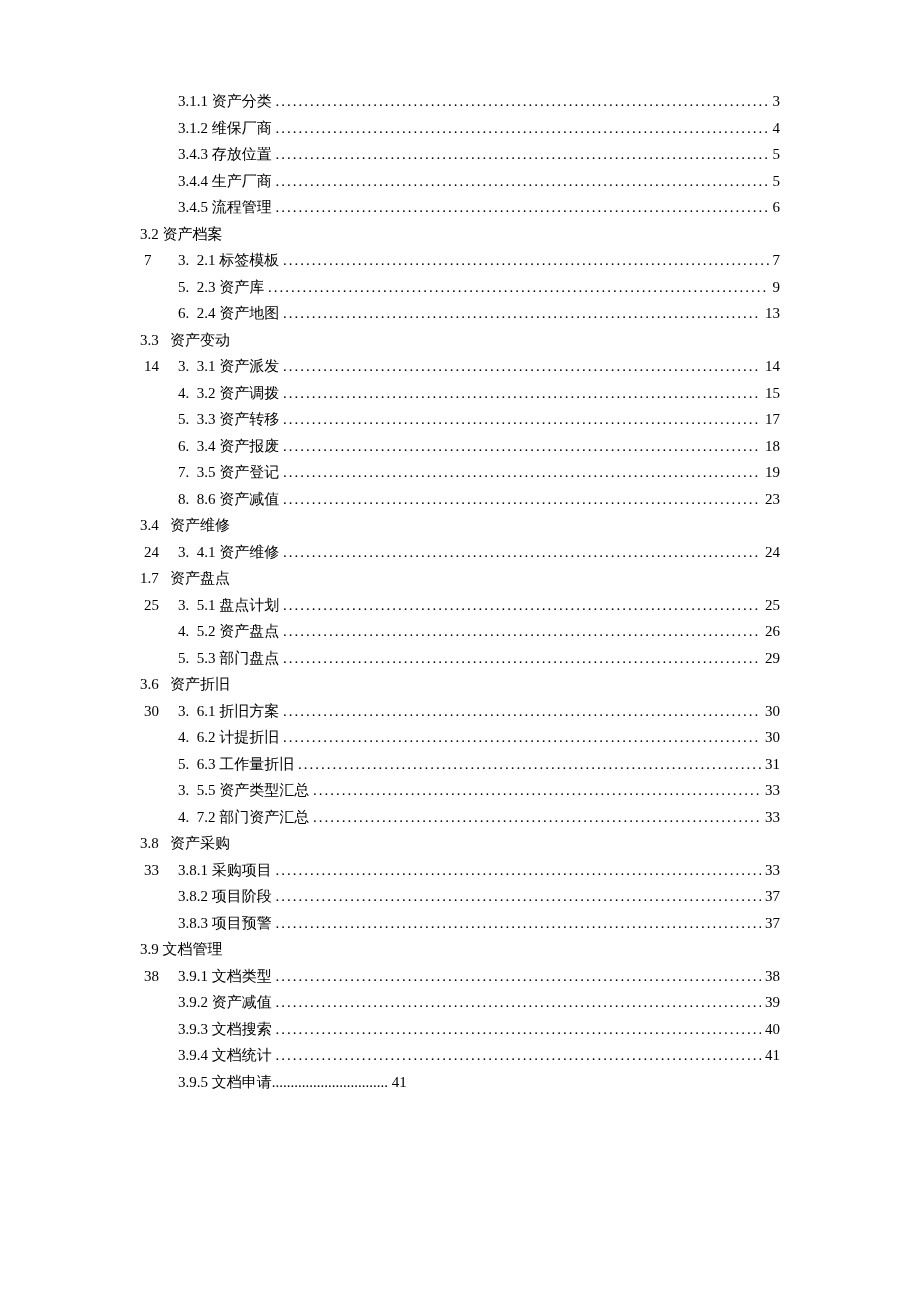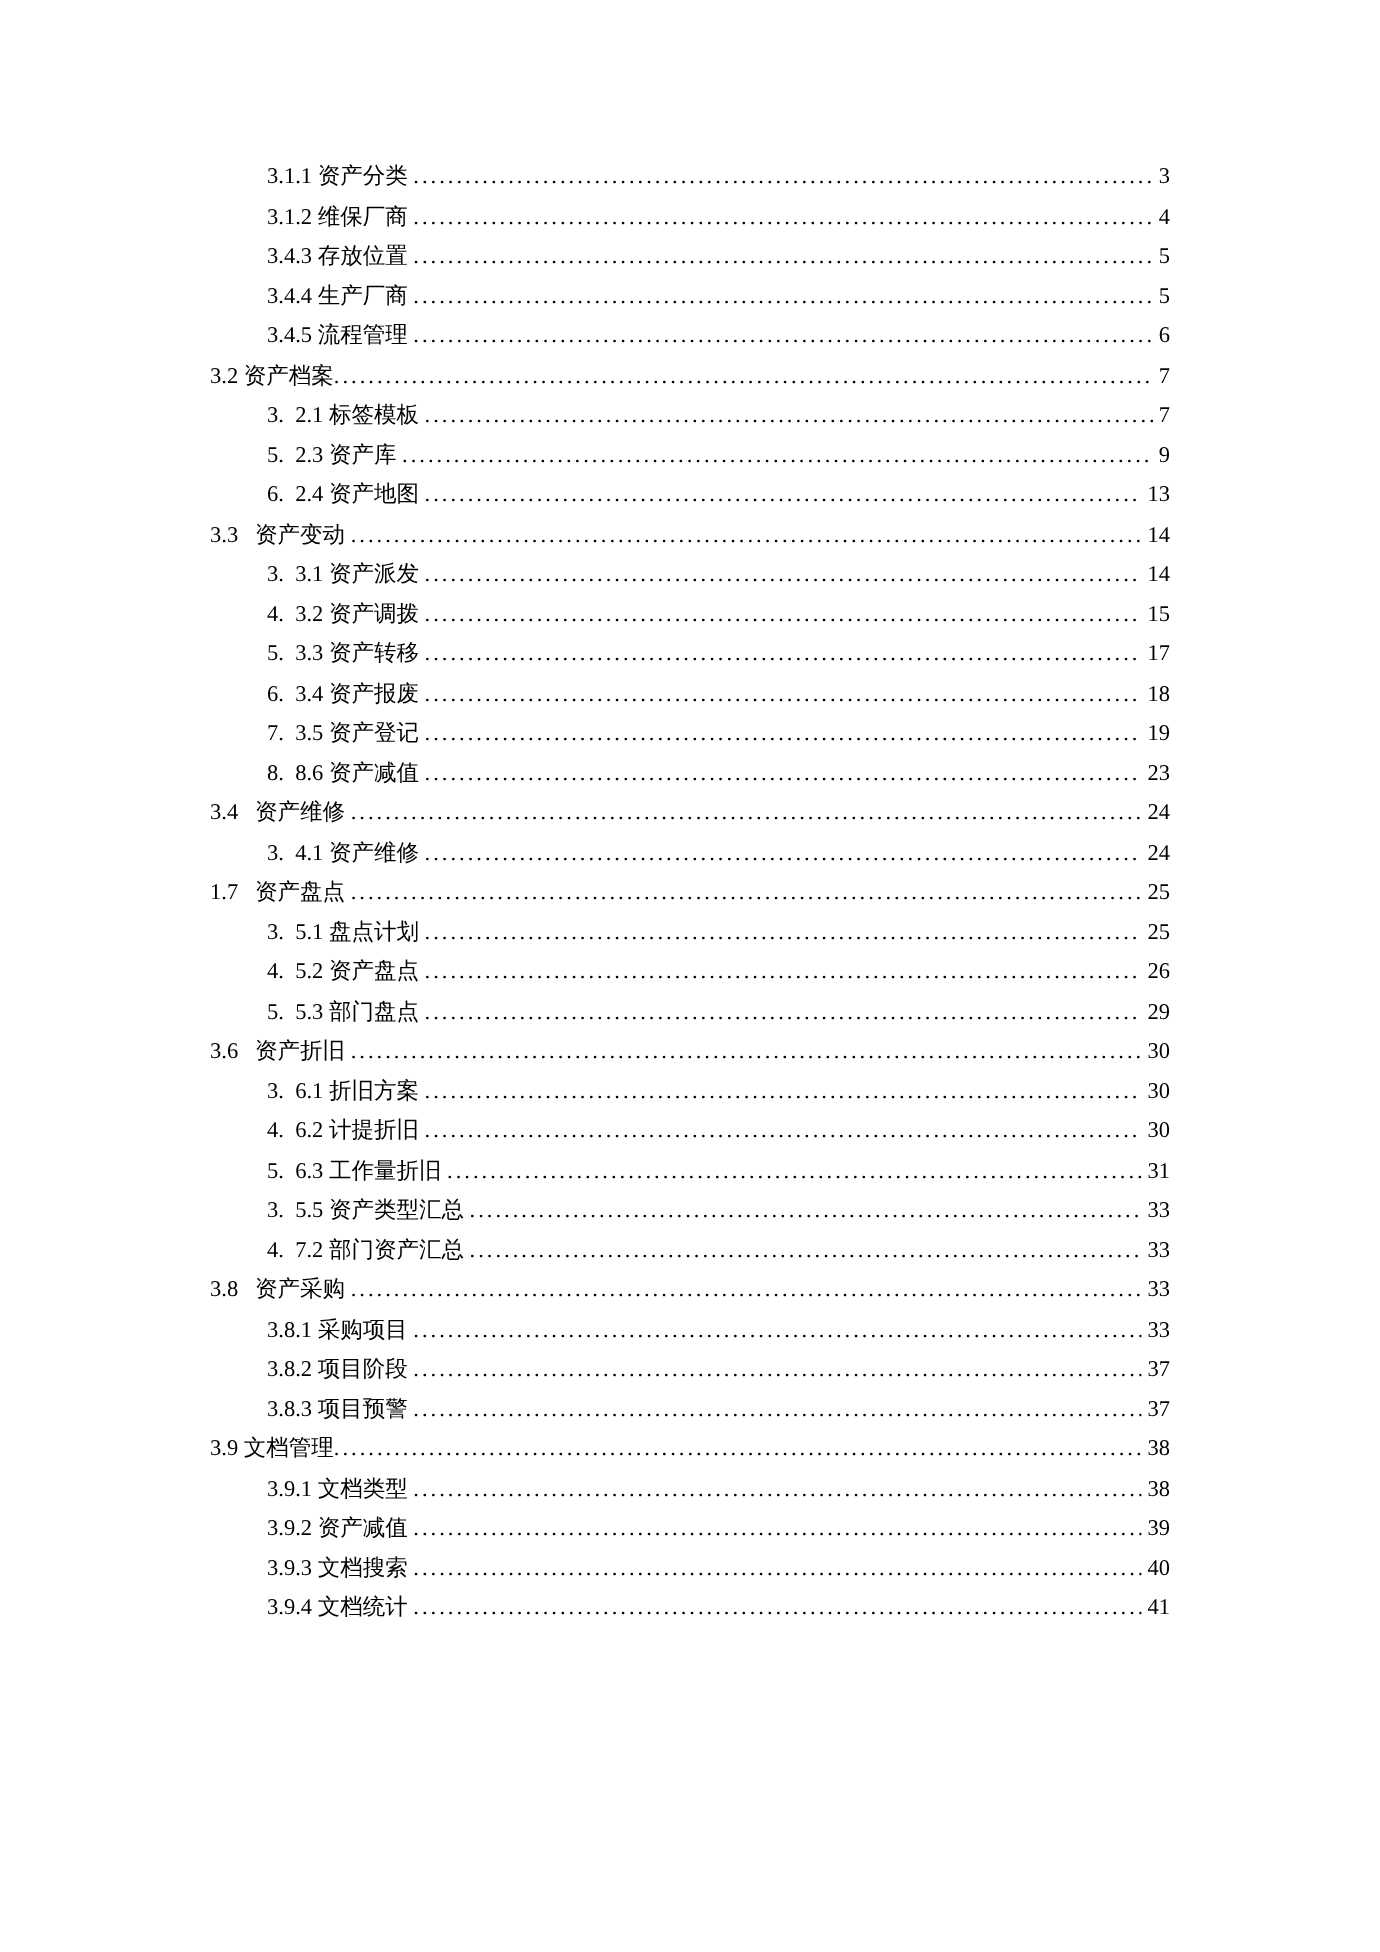--- a/index.html
+++ b/index.html
@@ -21,25 +21,24 @@
     top: 88px;
     width: 640px;
   }
   .toc-line {
     display: flex;
     align-items: baseline;
     white-space: nowrap;
     line-height: 26.5px;
     height: 26.5px;
   }
-  .indent-1 { padding-left: 0px; }
+  .indent-1 { padding-left: 0px; flex-direction: column; }
   .indent-2 { padding-left: 38px; }
   .label {
     white-space: pre;
-    margin-top: 17px;
   }
   .dots {
     flex: 1 1 auto;
     overflow: hidden;
     letter-spacing: 2px;
     color: #000;
     text-align: left;
   }
   .dots::after {
     content: "..................................................................................................................................................................";
@@ -231,13 +230,16 @@
     <div class="toc-line indent-2">
       <span class="label">3.9.3 文档搜索 </span>
       <span class="dots"></span>
       <span class="pg">40</span>
     </div>
     <div class="toc-line indent-2">
       <span class="label">3.9.4 文档统计 </span>
       <span class="dots"></span>
       <span class="pg">41</span>
     </div>
+    <div class="toc-line indent-2">
+      <span class="label">3.9.5 文档申请............................... 41</span>
+    </div>
   </div>
 
 </body></html>

